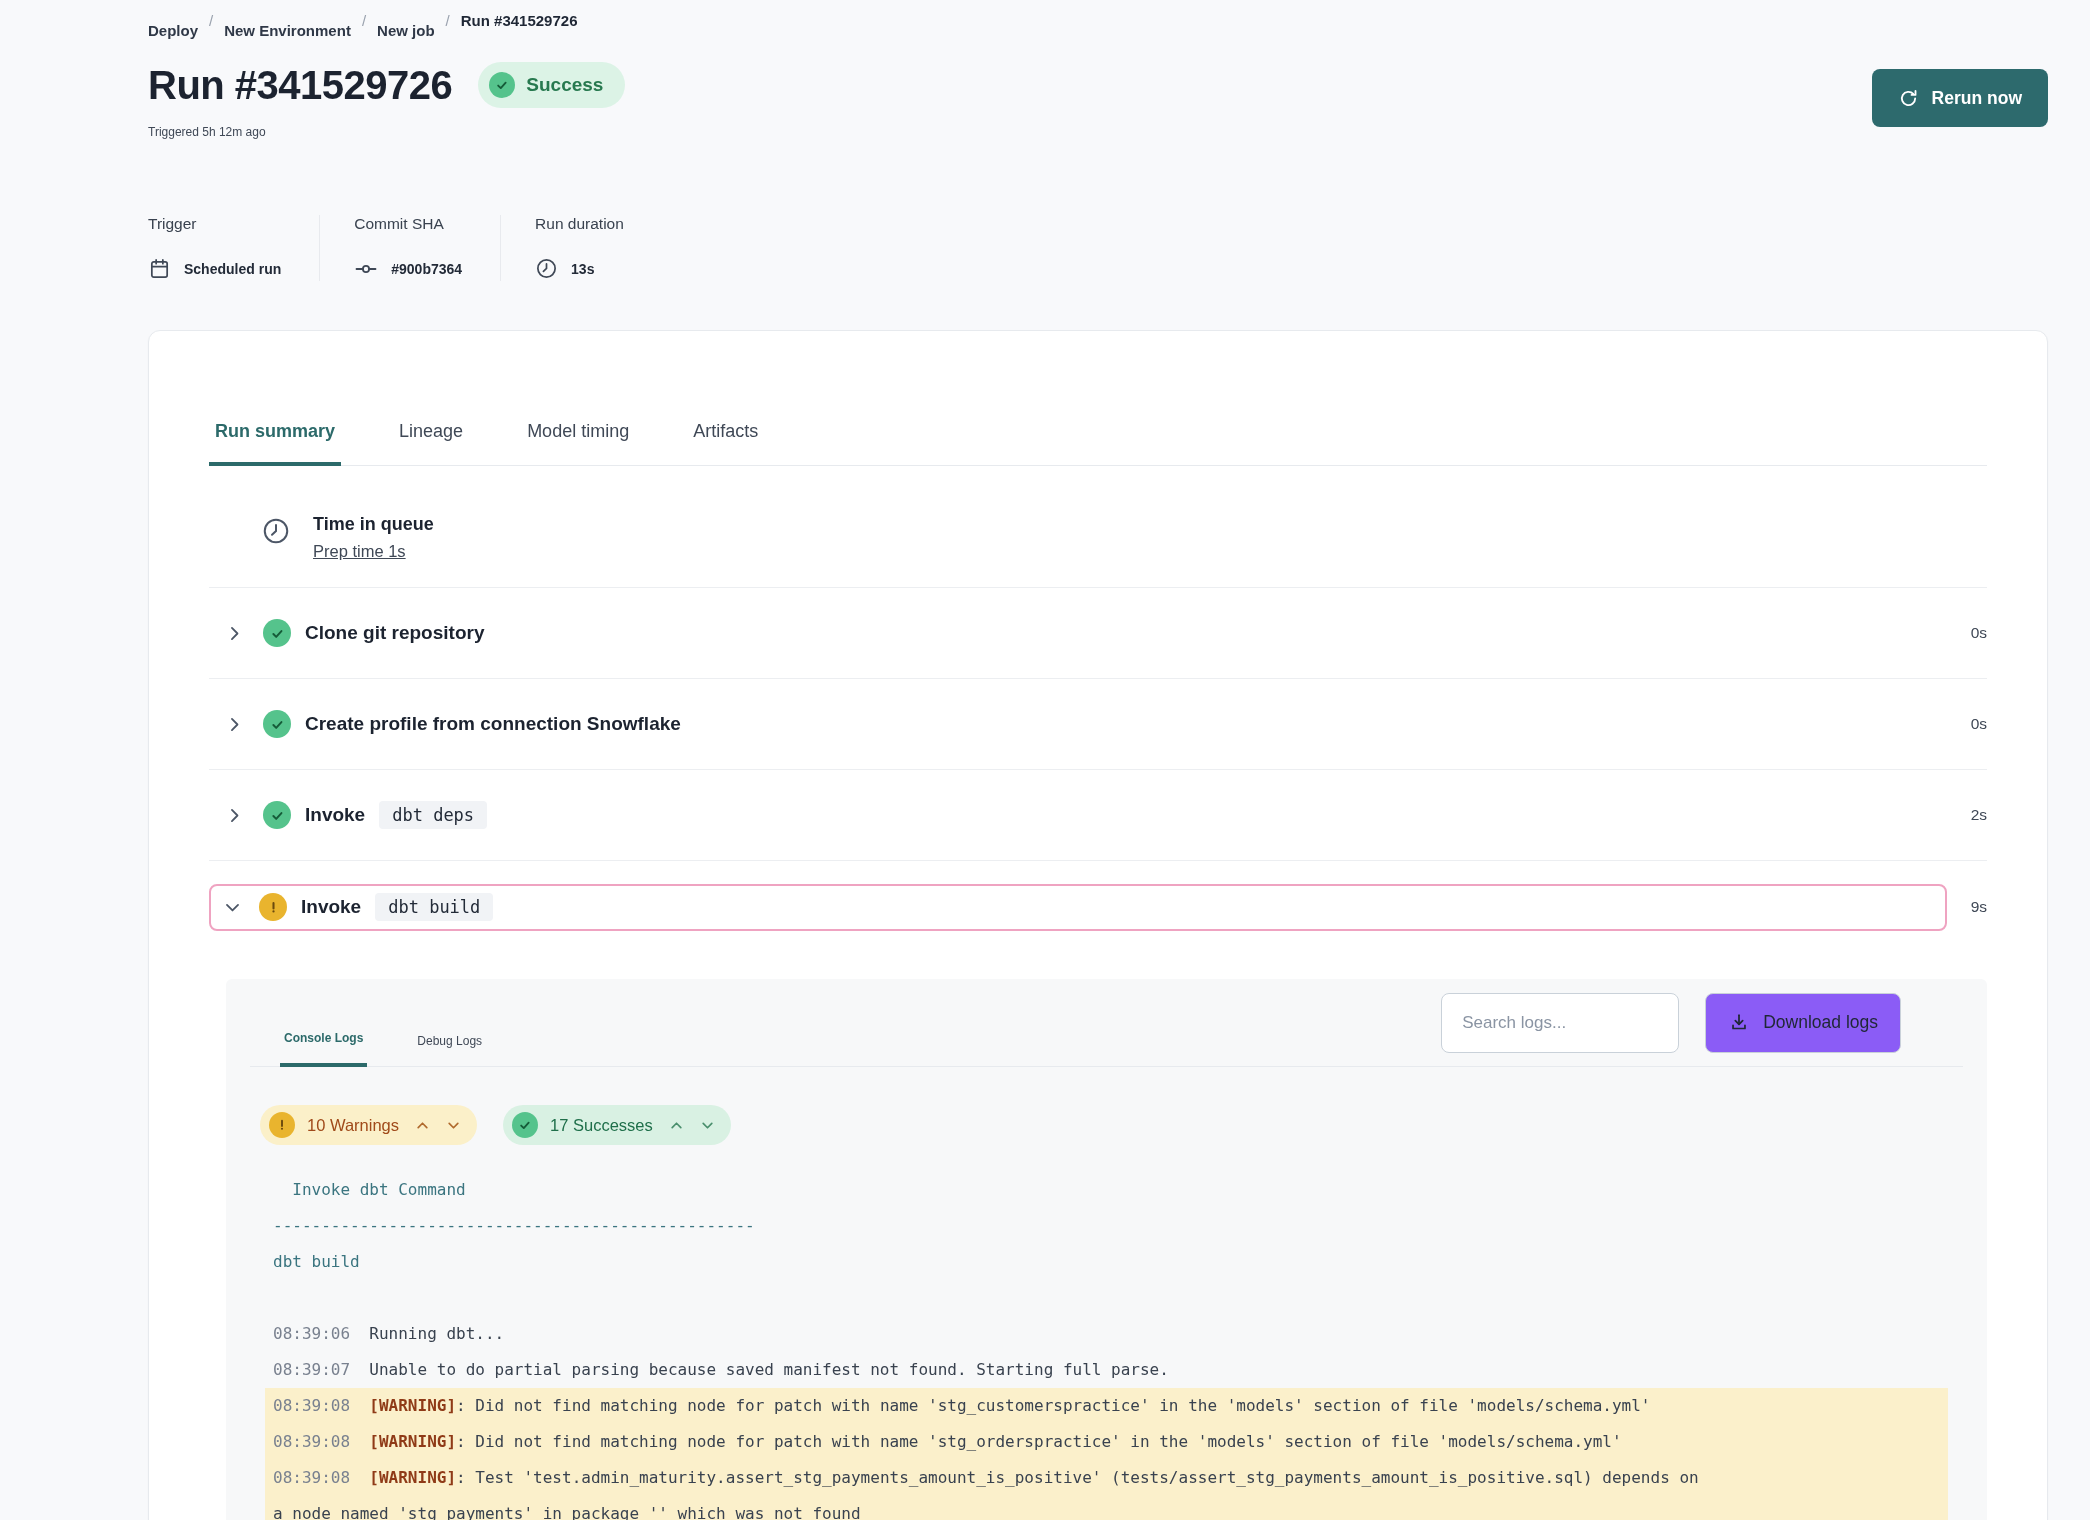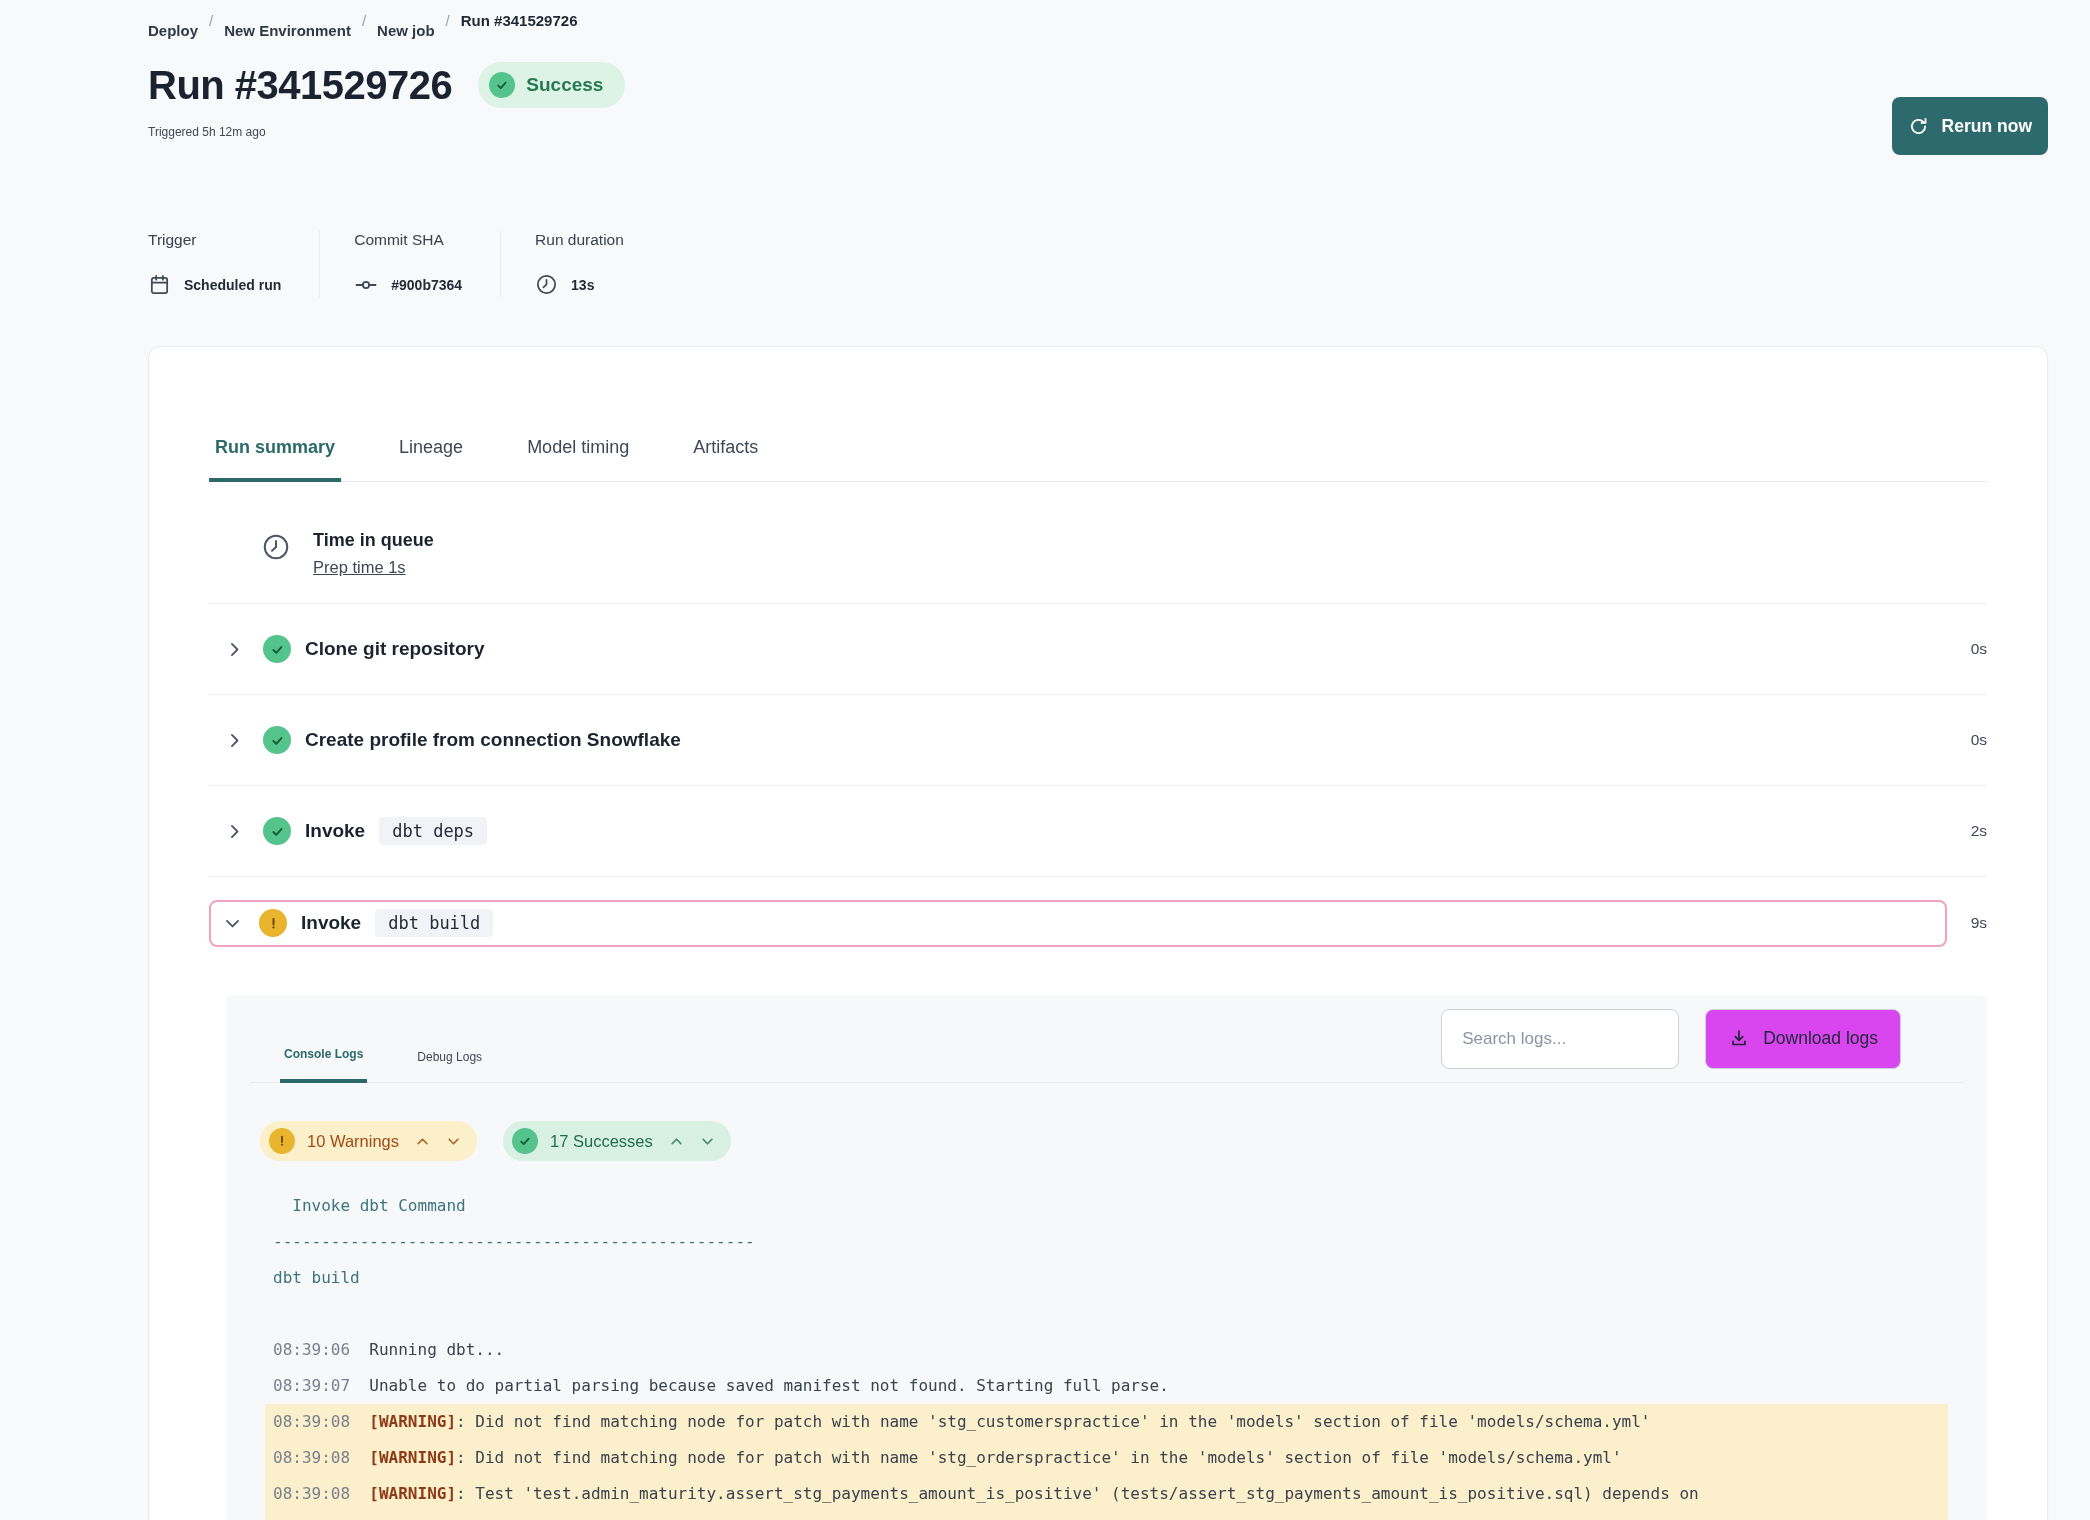--- a/index.html
+++ b/index.html
@@ -32,21 +32,21 @@
 .header-row{display:flex;justify-content:space-between;align-items:flex-start;padding:22px 42px 0 148px;}
 .title-wrap{display:flex;align-items:center;gap:26px;}
 .page-title{font-size:40px;font-weight:700;letter-spacing:-.5px;line-height:48px;margin:0;color:#1c2330;}
 .status-pill{height:46px;border-radius:23px;display:inline-flex;align-items:center;gap:11px;padding:0 22px 0 11px;background:var(--success-pill-bg);color:var(--success-pill-fg);font-size:19px;font-weight:600;}
 .dot{border-radius:50%;display:inline-flex;align-items:center;justify-content:center;flex:none;}
 .dot.ok{background:var(--success-icon-bg);color:#155b38;}
 .dot.warn{background:var(--warning-icon-bg);color:var(--warning-icon-fg);}
 .dot-26{width:26px;height:26px;}
 .dot-28{width:28px;height:28px;}
 .triggered{margin-top:16px;font-size:12px;color:#3f4856;}
-.rerun-btn{margin-top:36px;height:58px;padding:0 16px;border:none;border-radius:8px;background:var(--button-bg);color:var(--button-fg);font-size:17.5px;font-weight:700;display:inline-flex;align-items:center;gap:13px;cursor:pointer;font-family:inherit;}
+.rerun-btn{margin-top:8px;height:58px;padding:0 26px;border:none;border-radius:8px;background:var(--button-bg);color:var(--button-fg);font-size:17.5px;font-weight:700;display:inline-flex;align-items:center;gap:13px;cursor:pointer;font-family:inherit;}
 .rerun-btn svg{display:block;}
 
 
 .meta-row{display:flex;margin:76px 42px 0 148px;}
 .meta-col{padding-right:38px;}
 .meta-col + .meta-col{border-left:1px solid var(--divider);padding-left:34px;}
 .meta-label{font-size:15.5px;color:#39424f;margin-bottom:24px;}
 .meta-value{font-size:14px;font-weight:600;color:#232b38;display:flex;align-items:center;gap:13px;}
 .meta-value .micon{color:#3f4856;display:inline-flex;}
 
@@ -78,21 +78,21 @@
 
 
 .log-panel{margin:26px 0 0 17px;background:var(--panel-bg);border-radius:6px;height:560px;padding:0 24px;overflow:hidden;}
 .log-toolbar{display:flex;align-items:center;height:88px;border-bottom:1px solid var(--panel-border);}
 .log-tabs{display:flex;gap:46px;height:100%;align-items:flex-end;padding-left:30px;}
 .log-tab{font-size:12px;color:#3f4856;padding:0 4px 18px;cursor:pointer;}
 .log-tab.active{color:var(--accent);font-weight:700;border-bottom:4px solid var(--accent);margin-bottom:-1px;}
 .toolbar-right{margin-left:auto;display:flex;align-items:center;gap:26px;margin-right:62px;}
 .search-input{width:238px;height:60px;border:1px solid var(--input-border);border-radius:8px;background:#fff;padding:0 20px;font-size:17px;font-family:inherit;color:#232b38;outline:none;}
 .search-input::placeholder{color:var(--placeholder);}
-.dl-btn{height:60px;padding:0 22px;background:#d946ef;border:1px solid var(--input-border);border-radius:8px;display:inline-flex;align-items:center;gap:13px;font-size:17.5px;color:#1f2735;font-family:inherit;cursor:pointer;}
+.dl-btn{height:60px;padding:0 22px;background:#8b5cf6;border:1px solid var(--input-border);border-radius:8px;display:inline-flex;align-items:center;gap:13px;font-size:17.5px;color:#1f2735;font-family:inherit;cursor:pointer;}
 .dl-btn svg{display:block;color:#1f2735;}
 
 
 .badge-row{display:flex;gap:26px;margin:38px 0 0 10px;}
 .pill{height:40px;border-radius:20px;display:inline-flex;align-items:center;gap:12px;padding:0 16px 0 9px;font-size:16.5px;font-weight:400;cursor:default;}
 .pill.warn{background:var(--warn-pill-bg);color:var(--warn-pill-fg);}
 .pill.ok{background:var(--green-pill-bg);color:var(--green-pill-fg);}
 .caret{display:inline-flex;cursor:pointer;margin-left:4px;}
 .pill.warn .caret{color:#b06a2d;}
 .pill.ok .caret{color:#4a8f6d;}

